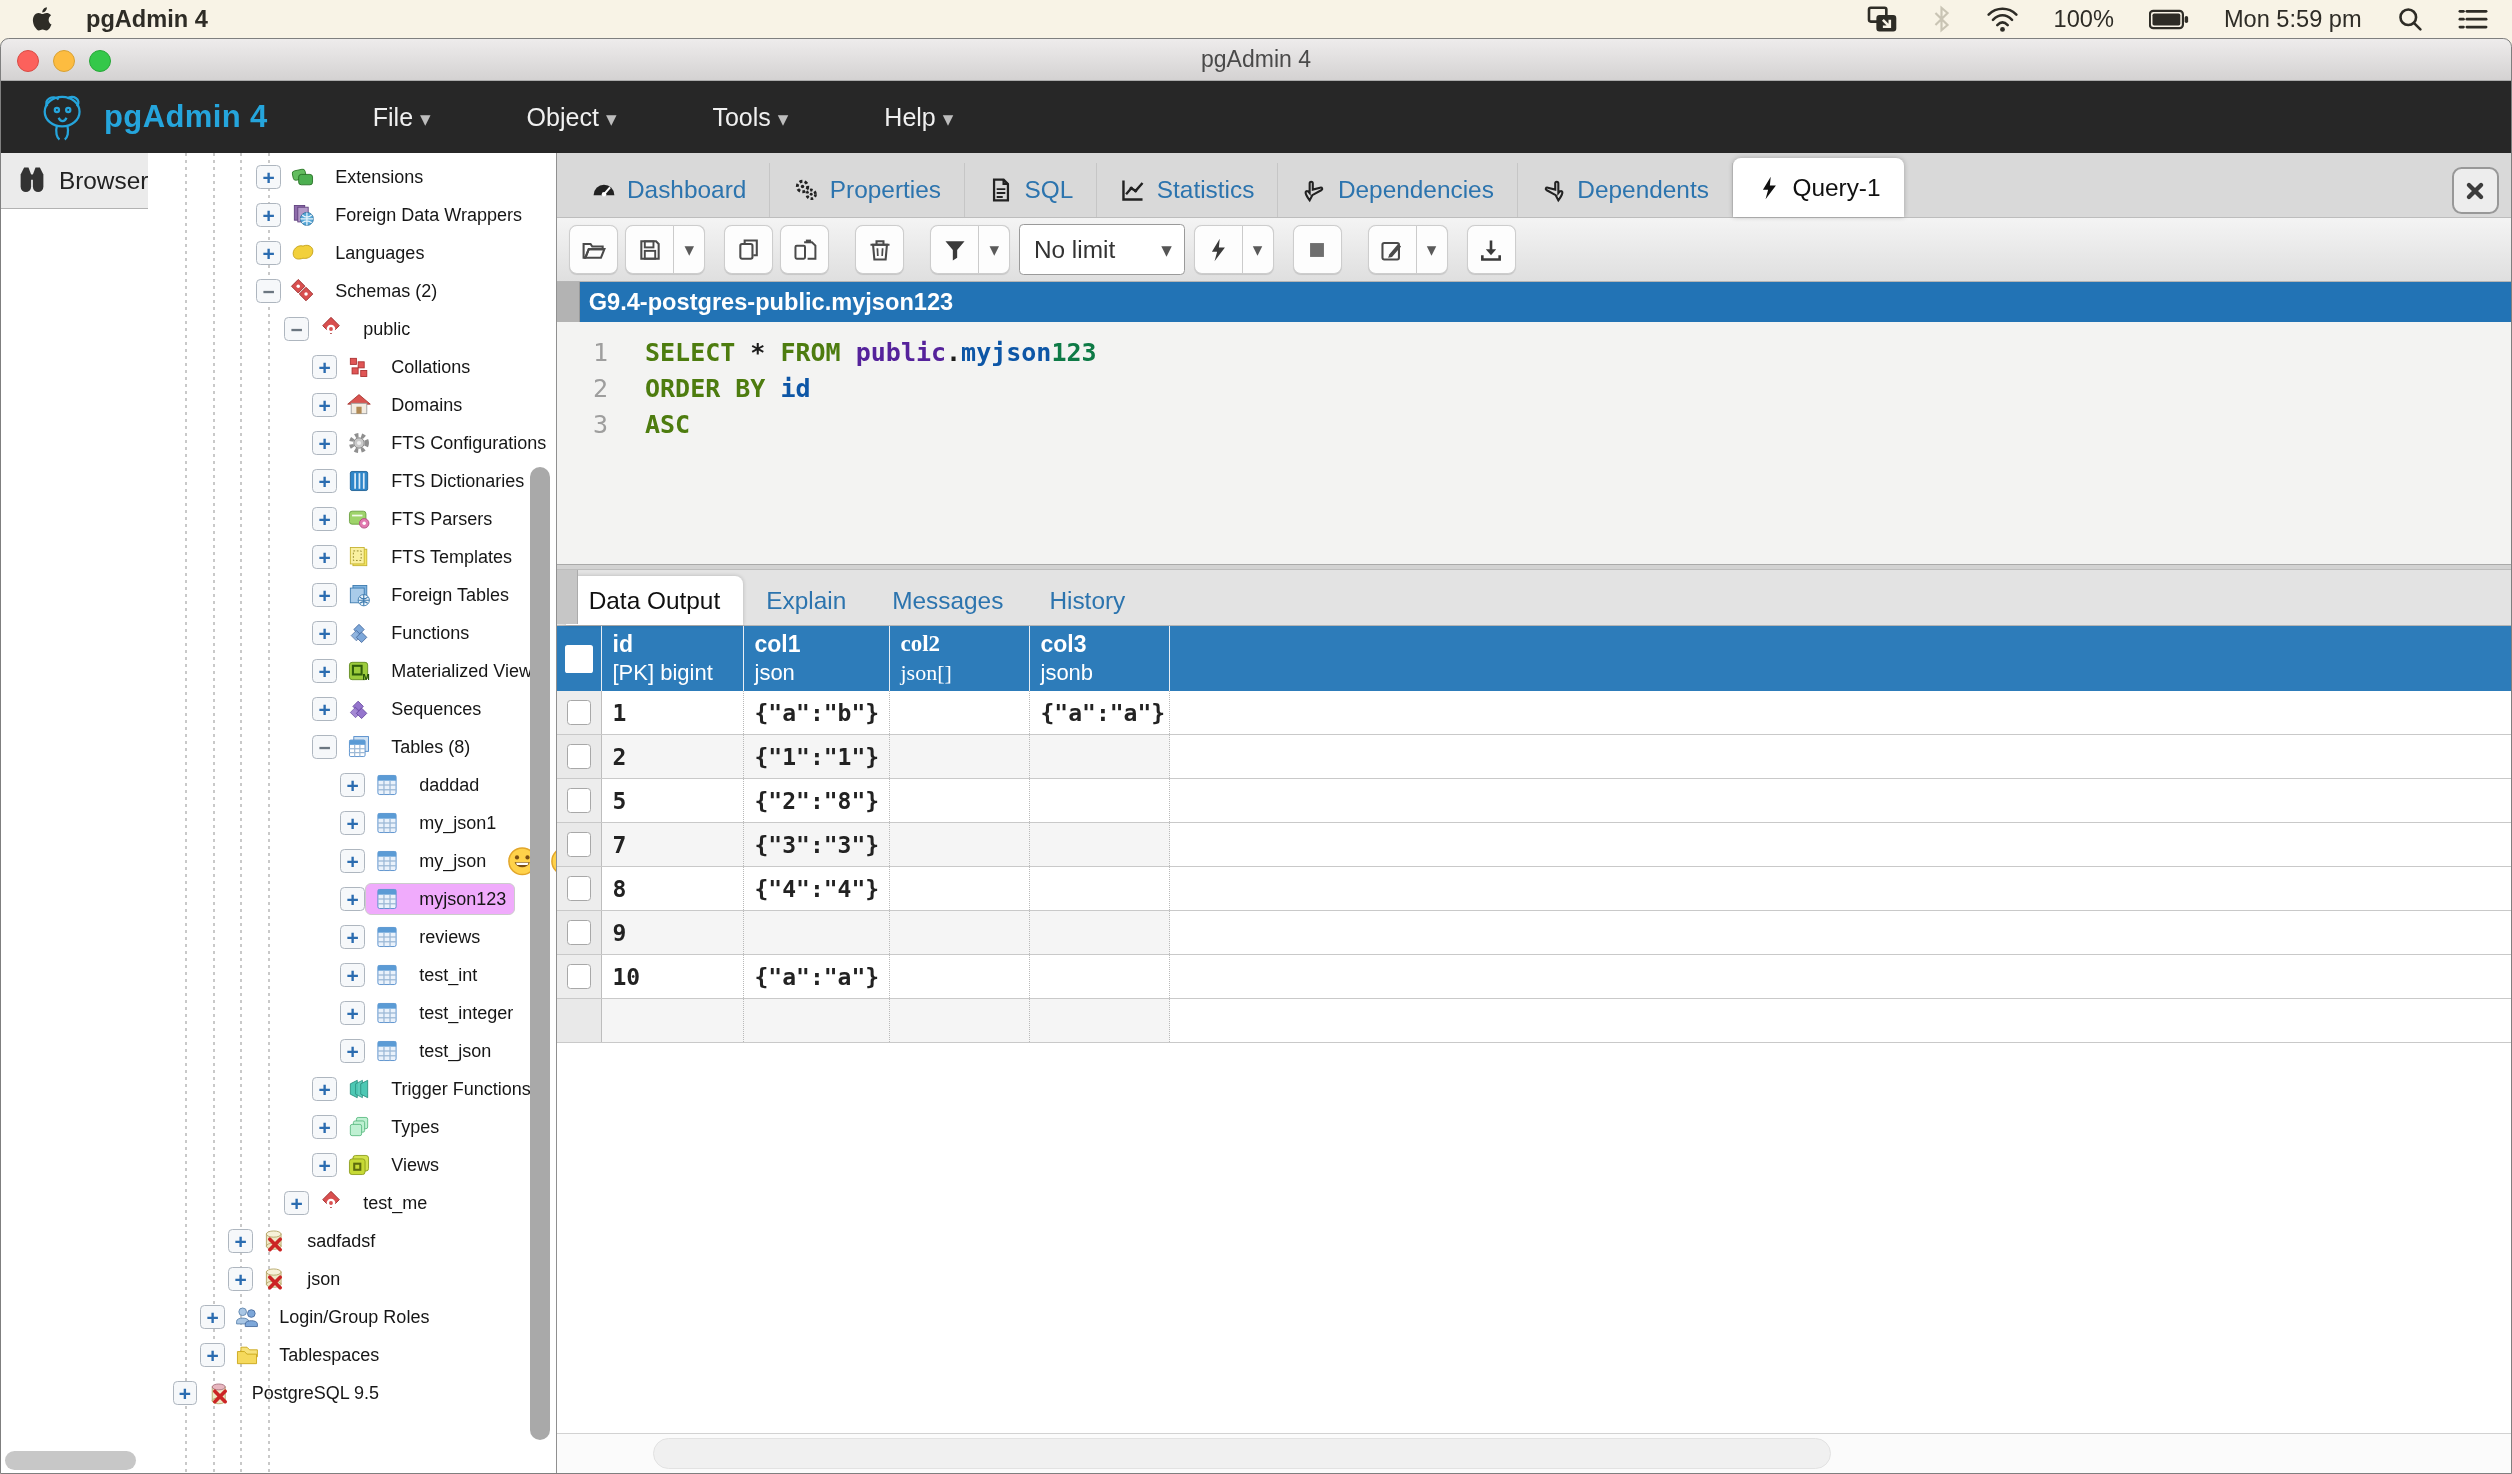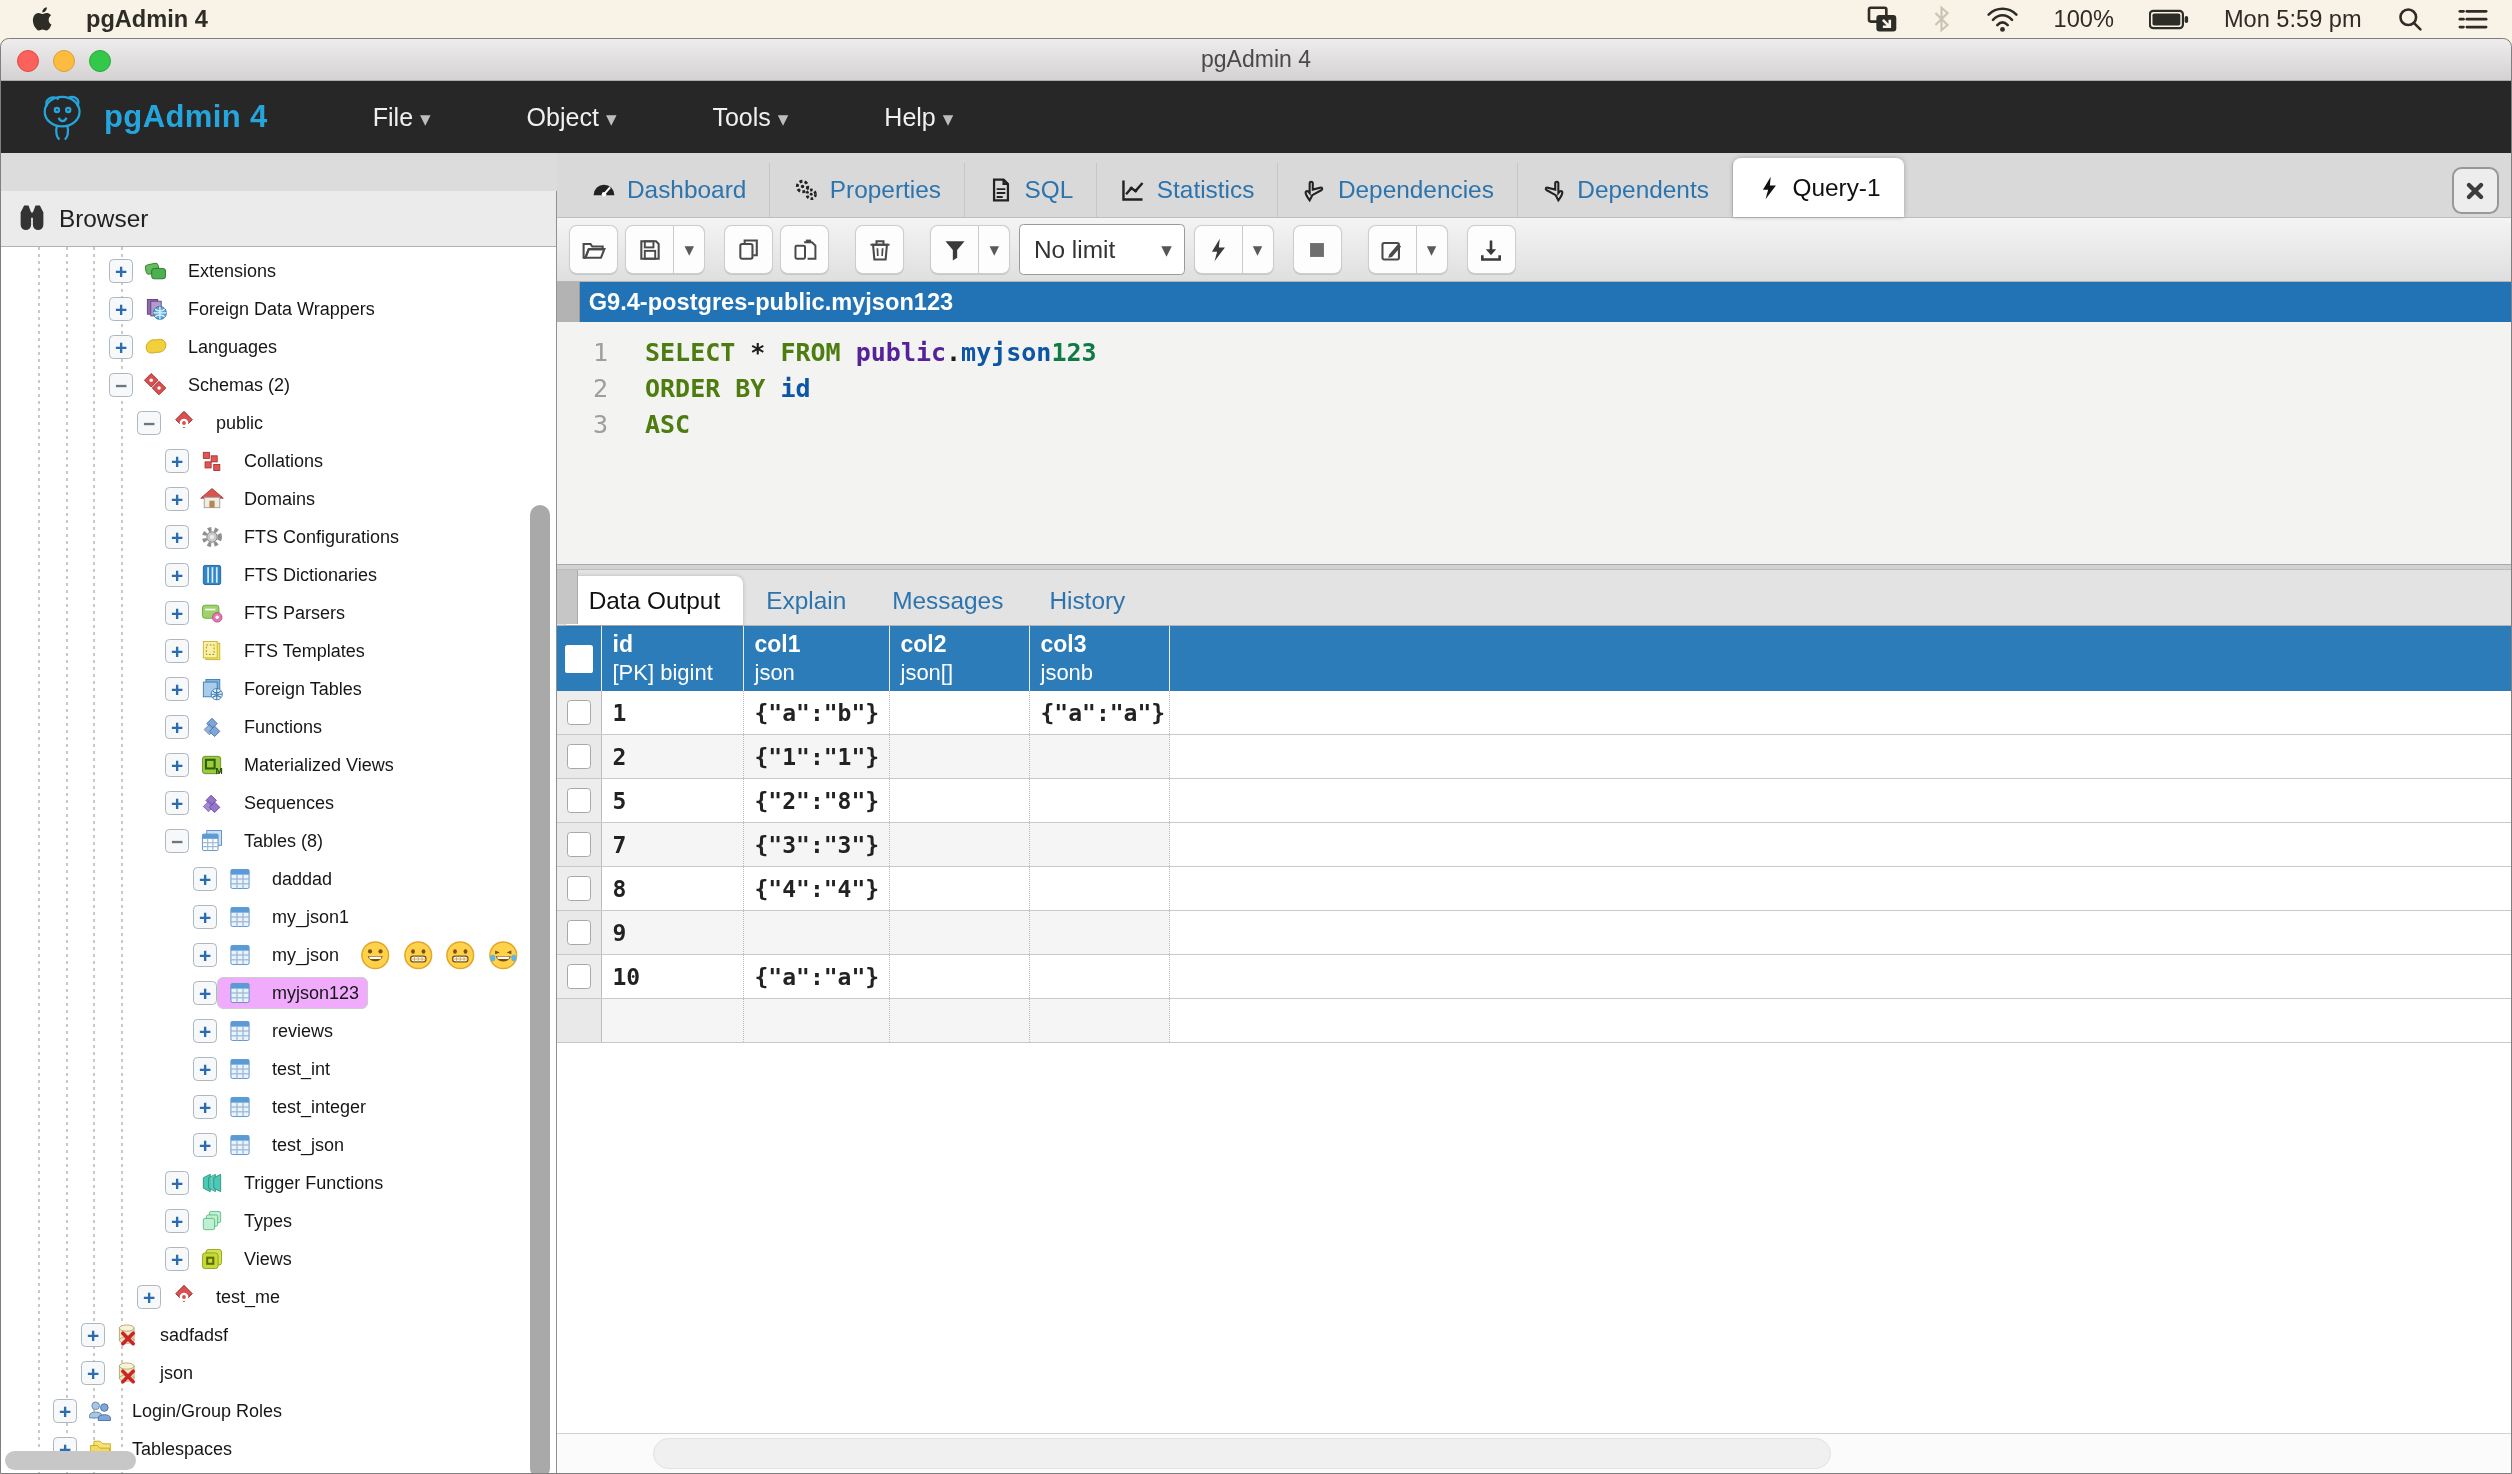--- a/index.html
+++ b/index.html
@@ -32,21 +32,21 @@
   .brand-title { color:#25a5dc; font-size:31px; font-weight:bold; letter-spacing:0.4px; }
   .appmenus { display:flex; margin-left:105px; gap:96px; }
   .appmenu { color:#f0f0f0; font-size:25px; cursor:default; }
   .appmenu .caret { color:#bdbdbd; font-size:21px; margin-left:7px; }
 
   
   .workspace { position:absolute; top:114px; left:0; right:0; bottom:0; display:flex; }
 
   
   .sidebar { width:556px; background:#fff; border-right:1.7px solid #909090; position:relative; overflow:hidden;
-             display:flex; flex-direction:column;margin-top:38px; }
+             display:flex; flex-direction:row; }
   .browser-hdr { height:56px; background:#ebebeb; border-bottom:1.7px solid #b2b2b2; display:flex;
                  align-items:center; gap:12.2px; padding-left:15.7px; font-size:24.4px; color:#222; flex:none; }
   .tree { position:relative; flex:1; overflow:hidden; padding-top:5.2px; }
   .guide { position:absolute; top:0; bottom:0; width:1.7px;
            background-image:repeating-linear-gradient(to bottom,#c9c9c9 0 2.6px,transparent 2.6px 7px); }
   .trow { height:38px; display:flex; align-items:center; white-space:nowrap; position:relative; }
   .exp { width:24.4px; height:24.4px; flex:none; background:#f6f8fa; border:1.7px solid #aeb6bf; border-radius:4.4px;
          display:flex; align-items:center; justify-content:center; font-size:21px; line-height:1;
          color:#2b6cb0; font-weight:bold; z-index:2; }
   .exp.minus { color:#6b7680; }
@@ -122,21 +122,21 @@
   .ghfill { flex:1; }
   .hcheck { width:28px; height:28px; background:#fff; border-radius:2.6px; }
   .grow { display:flex; height:44px; border-bottom:0.9px solid #c9c9c9; }
   .grow.alt .gc { background:#f5f5f5; }
   .grow.alt .gc.sel { background:#e9e9e9; }
   .gc { border-right:0.9px dotted #b9b9b9; display:flex; align-items:center; padding-left:10.5px;
         font-family:"DejaVu Sans Mono",monospace; font-size:23px; font-weight:600; color:#222;
         background:#fff; }
   .gc.sel { background:#ededed; border-right:0.9px solid #bdbdbd; padding-left:0; }
   .rcheck { width:24.4px; height:24.4px; background:#fff; border:1.7px solid #a8a8a8; border-radius:3.5px; }
-  .w-id{width:142px;flex:none;} .w-c1{width:146px;flex:none;} .w-c2{width:140px;flex:none;} .w-c3{width:140px;flex:none;}
+  .w-id{width:142px;flex:none;} .w-c1{width:146px;flex:none;} .w-c2{width:140px;flex:none;font-family:Liberation Serif, serif;} .w-c3{width:140px;flex:none;}
 
   .bottomscroll { height:40px; background:#fbfbfb; border-top:0.9px solid #d2d2d2; flex:none; position:relative; }
   .bs-thumb { position:absolute; left:96px; top:4.4px; width:1178px; height:30.5px; background:#f0f0f0;
               border:0.9px solid #e2e2e2; border-radius:15.7px; }
 </style>
 </head>
 <body>
 
 <div class="menubar">
   <div class="mb-left">

